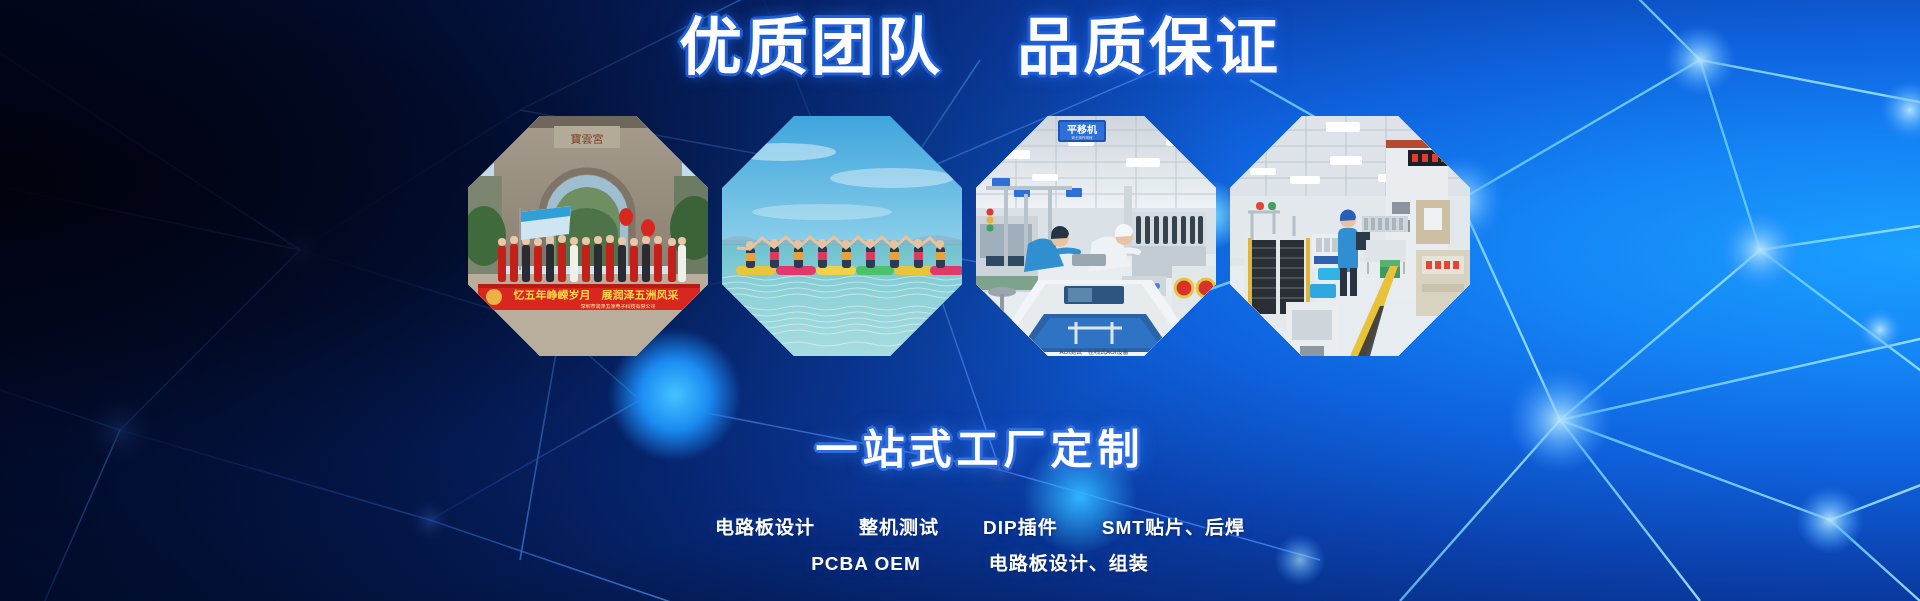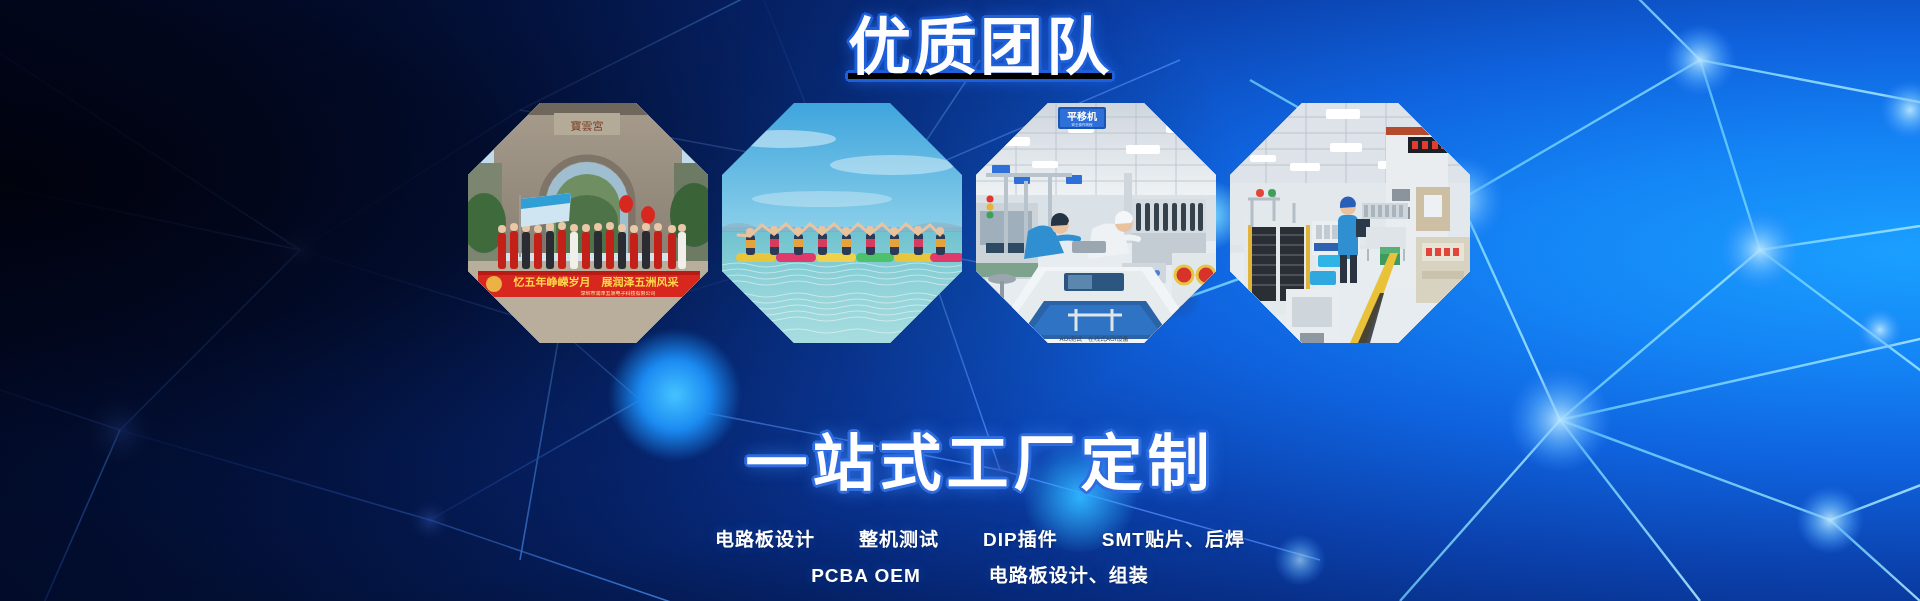--- a/index.html
+++ b/index.html
@@ -39,33 +39,33 @@
     gap:14px;
     z-index:4;
     padding-left:18px;
   }
   .oct{
     position:relative;
     width:240px;height:240px;
     clip-path:polygon(30% 0,70% 0,100% 30%,100% 70%,70% 100%,30% 100%,0 70%,0 30%);
     overflow:hidden;
     flex:0 0 auto;
+    margin-top:13px;
   }
   .oct .ph{position:absolute;inset:0;}
   .oct svg{display:block;width:100%;height:100%;}
 
   
   .head-row{
     position:absolute;
     top:16px; left:0; right:0;
     display:flex; justify-content:center; align-items:flex-end;
     gap:74px;
     z-index:6;
     padding-left:40px;
-    text-decoration:underline;
   }
   .head-word{
     font-size:63px;
     line-height:1;
     font-weight:700;
     color:#fdfdff;
     letter-spacing:3px;
     text-shadow:
       -2px -2px 0 #1f5fd8, 2px -2px 0 #1f5fd8, -2px 2px 0 #1f5fd8, 2px 2px 0 #1f5fd8,
       0 -3px 0 #1f5fd8, 0 3px 0 #1f5fd8, -3px 0 0 #1f5fd8, 3px 0 0 #1f5fd8,
@@ -77,45 +77,46 @@
   .slogan-wrap{
     position:absolute;
     left:0;right:0;
     top:432px;
     text-align:center;
     z-index:6;
     padding-left:40px;
   }
   .slogan{
     display:inline-block;
-    font-size:62px;
+    font-size:42px;
     line-height:1.02;
     font-weight:700;
     color:#ffffff;
     letter-spacing:5px;
     text-shadow:
       -2px -2px 0 #2f6ce0, 2px -2px 0 #2f6ce0, -2px 2px 0 #2f6ce0, 2px 2px 0 #2f6ce0,
       0 -3px 0 #2f6ce0, 0 3px 0 #2f6ce0, -3px 0 0 #2f6ce0, 3px 0 0 #2f6ce0,
       0 0 18px rgba(60,140,255,.9);
     white-space:nowrap;
+    font-family:Liberation Mono, monospace;
   }
 
   
   .services{
     position:absolute;
     left:0;right:0;
     top:512px;
     z-index:6;
     padding-left:40px;
   }
   .svc-row{
     display:flex; justify-content:center; align-items:baseline;
     white-space:nowrap;
   }
-  .svc-row.r1{gap:44px;margin-top:12px;}
+  .svc-row.r1{gap:44px;}
   .svc-row.r2{gap:68px;margin-top:9px;}
   .svc{
     font-size:19px;
     font-weight:700;
     color:#ffffff;
     letter-spacing:1px;
     text-shadow:0 1px 4px rgba(0,20,70,.85), 0 0 9px rgba(40,110,230,.6);
   }
 
   .glow-dot{position:absolute;border-radius:50%;pointer-events:none;}
@@ -210,20 +211,21 @@
   <div class="glow-dot" style="left:610px;top:330px;width:130px;height:130px;
               background:radial-gradient(circle,#46c4ff 0%,#1b8bf3 38%,rgba(12,70,190,0) 72%);
               filter:blur(2px);z-index:3;"></div>
   <div class="glow-dot" style="left:1175px;top:180px;width:70px;height:70px;
               background:radial-gradient(circle,#79d8ff 0%,rgba(30,120,230,0) 70%);z-index:3;"></div>
   <div class="glow-dot" style="left:1020px;top:442px;width:120px;height:110px;
               background:radial-gradient(circle,#2fb4ff 0%,rgba(20,90,210,0) 70%);z-index:5;"></div>
 
   <div class="head-row">
     <span class="head-word">优质团队</span>
+    <span class="head-word">品质保证</span>
   </div>
 
   <div class="photos">
 
     <div class="oct">
       <div class="ph">
         <svg viewBox="0 0 240 240" preserveAspectRatio="xMidYMid slice" xmlns="http://www.w3.org/2000/svg">
           <defs>
             <linearGradient id="skyA" x1="0" y1="0" x2="0" y2="1">
               <stop offset="0" stop-color="#b9d7e8"></stop>

